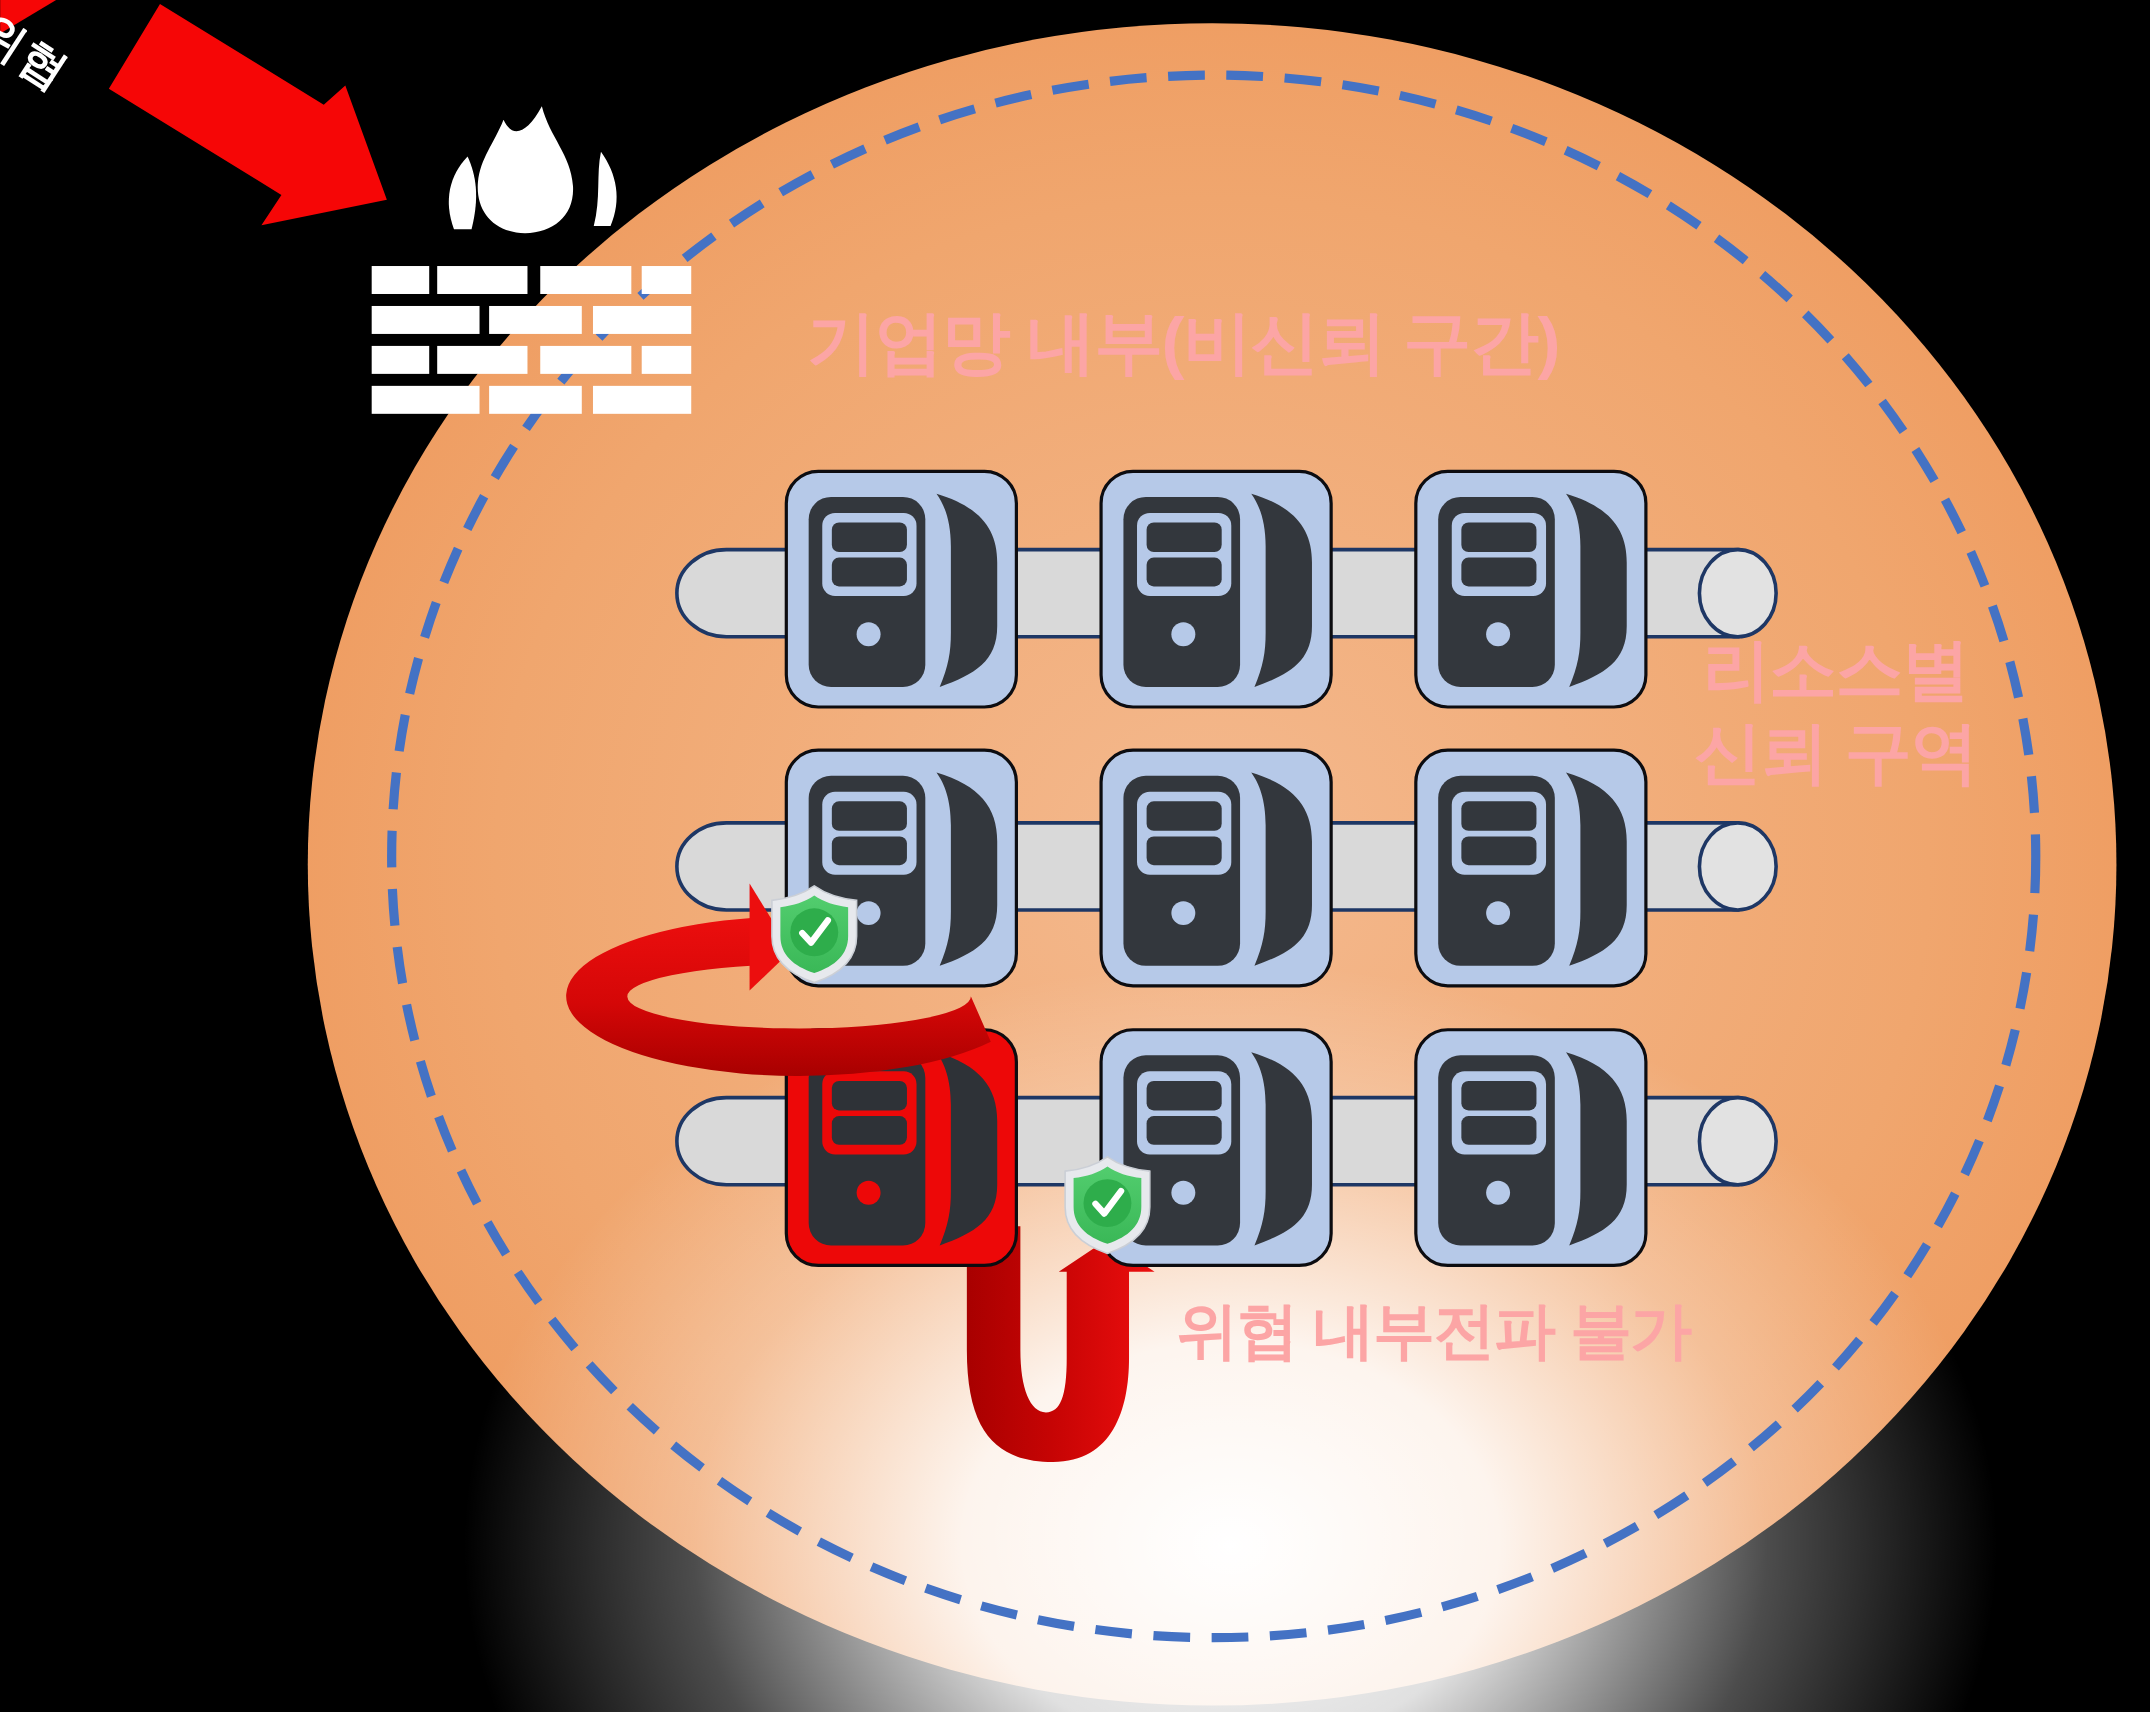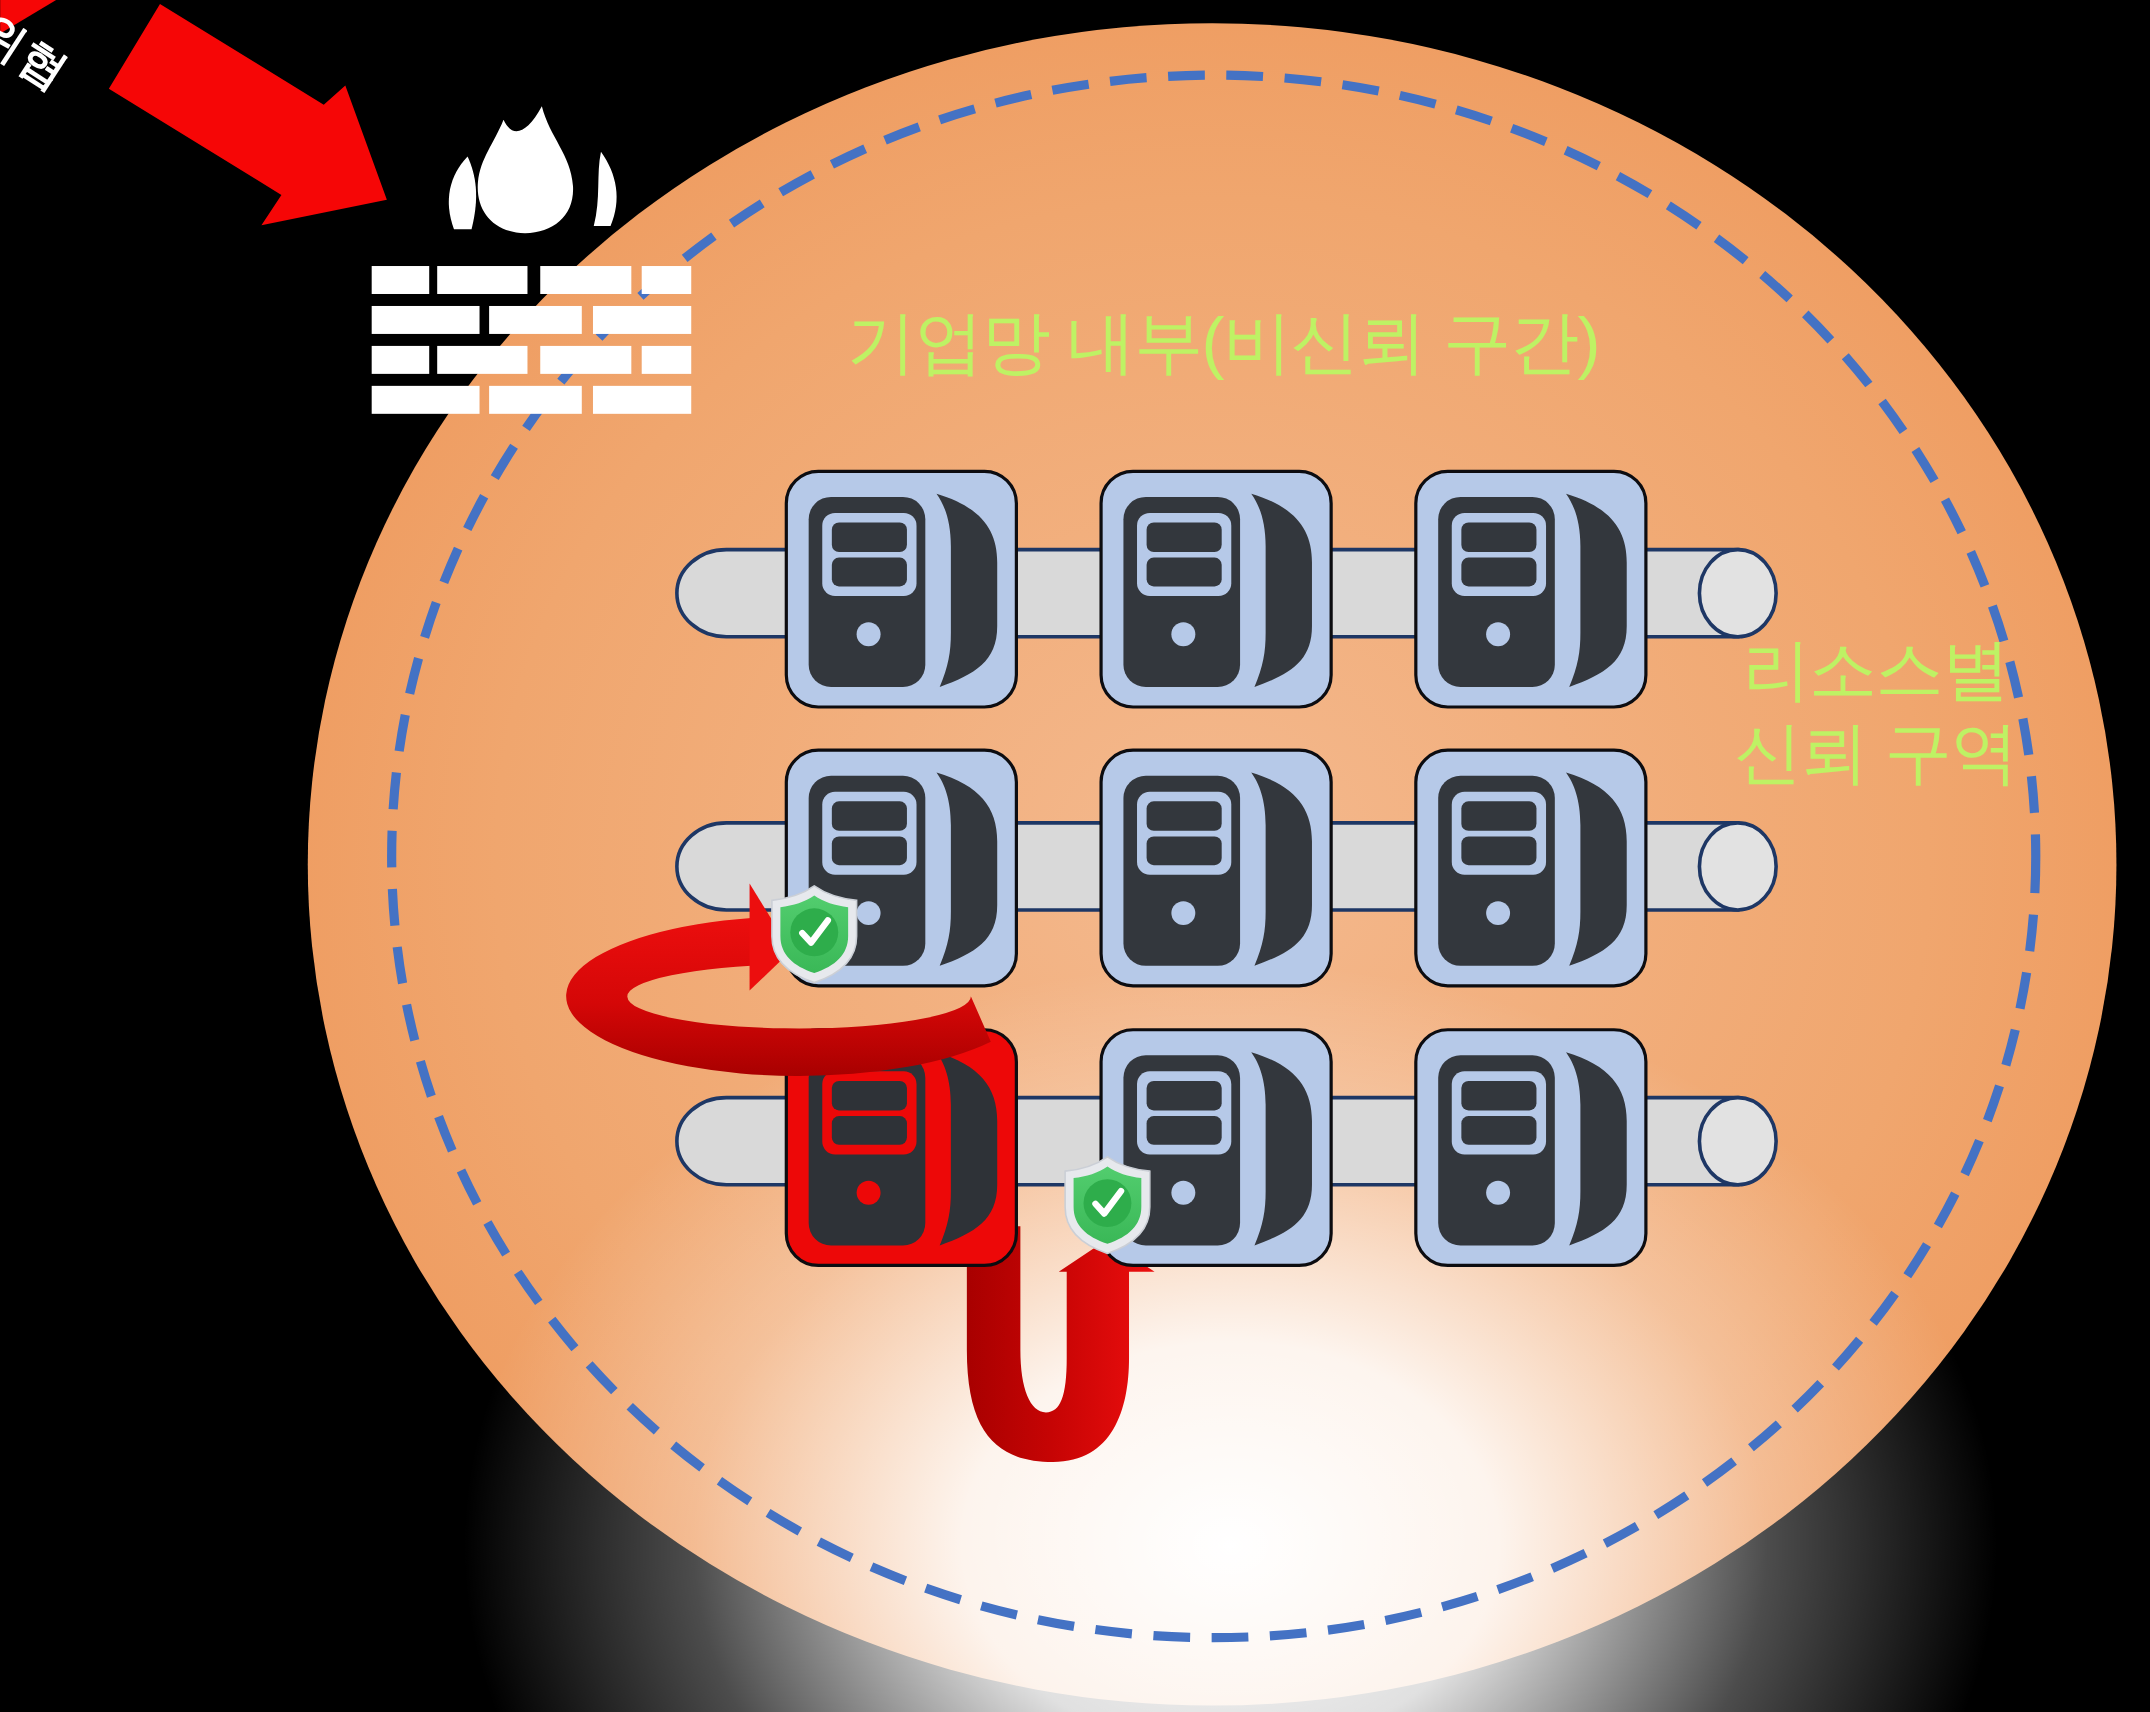--- a/index.html
+++ b/index.html
@@ -1,19 +1,19 @@
 <!DOCTYPE html>
 <html style="font-size:12.8px"><head>
 <meta charset="utf-8">
 <style>
   html,body{margin:0;padding:0;background:#000;}
   .stage{position:relative;width:2151px;height:1712px;background:#000;overflow:hidden;
          font-family:"Liberation Sans","DejaVu Sans",sans-serif;}
   .stage svg.scene{position:absolute;left:0;top:0;}
-  .label{position:absolute;color:#bef264;font-weight:400;text-align:center;white-space:nowrap;margin-left:40px;}
+  .label{position:absolute;color:#fca5a5;font-weight:700;text-align:center;white-space:nowrap;}
   .zone-title{left:807px;top:297px;width:735px;font-size:69px;letter-spacing:-1.6px;}
   .trust-label{left:1646px;top:628px;width:379px;font-size:68px;line-height:1.22;letter-spacing:-1.6px;}
   .bottom-note{left:1109px;top:1294px;width:649px;font-size:62px;line-height:1.2;letter-spacing:-1.6px;}
   .threat-label{left:181px;top:72px;color:#fff;font-size:46px;font-weight:700;
                 transform:rotate(33deg);transform-origin:left top;letter-spacing:2.4px;}
   .server{--cap:#B6C9E8;--acc:#B6C9E8;--srv:#33373D;}
   .server.compromised{--cap:#ED0808;--acc:#ED0808;--srv:#2E3237;}
 </style>
 </head>
 <body>
@@ -146,17 +146,18 @@
   </svg>
 
   <div class="label zone-title">기업망 내부(비신뢰 구간)</div>
 
   <div class="label trust-label">
     <div>리소스별</div>
     <div>신뢰 구역</div>
   </div>
 
   <div class="label bottom-note">
+    <div>위협 내부전파 불가</div>
   </div>
 
   <div class="threat-label">위협</div>
 </div>
 
 
 </body></html>

